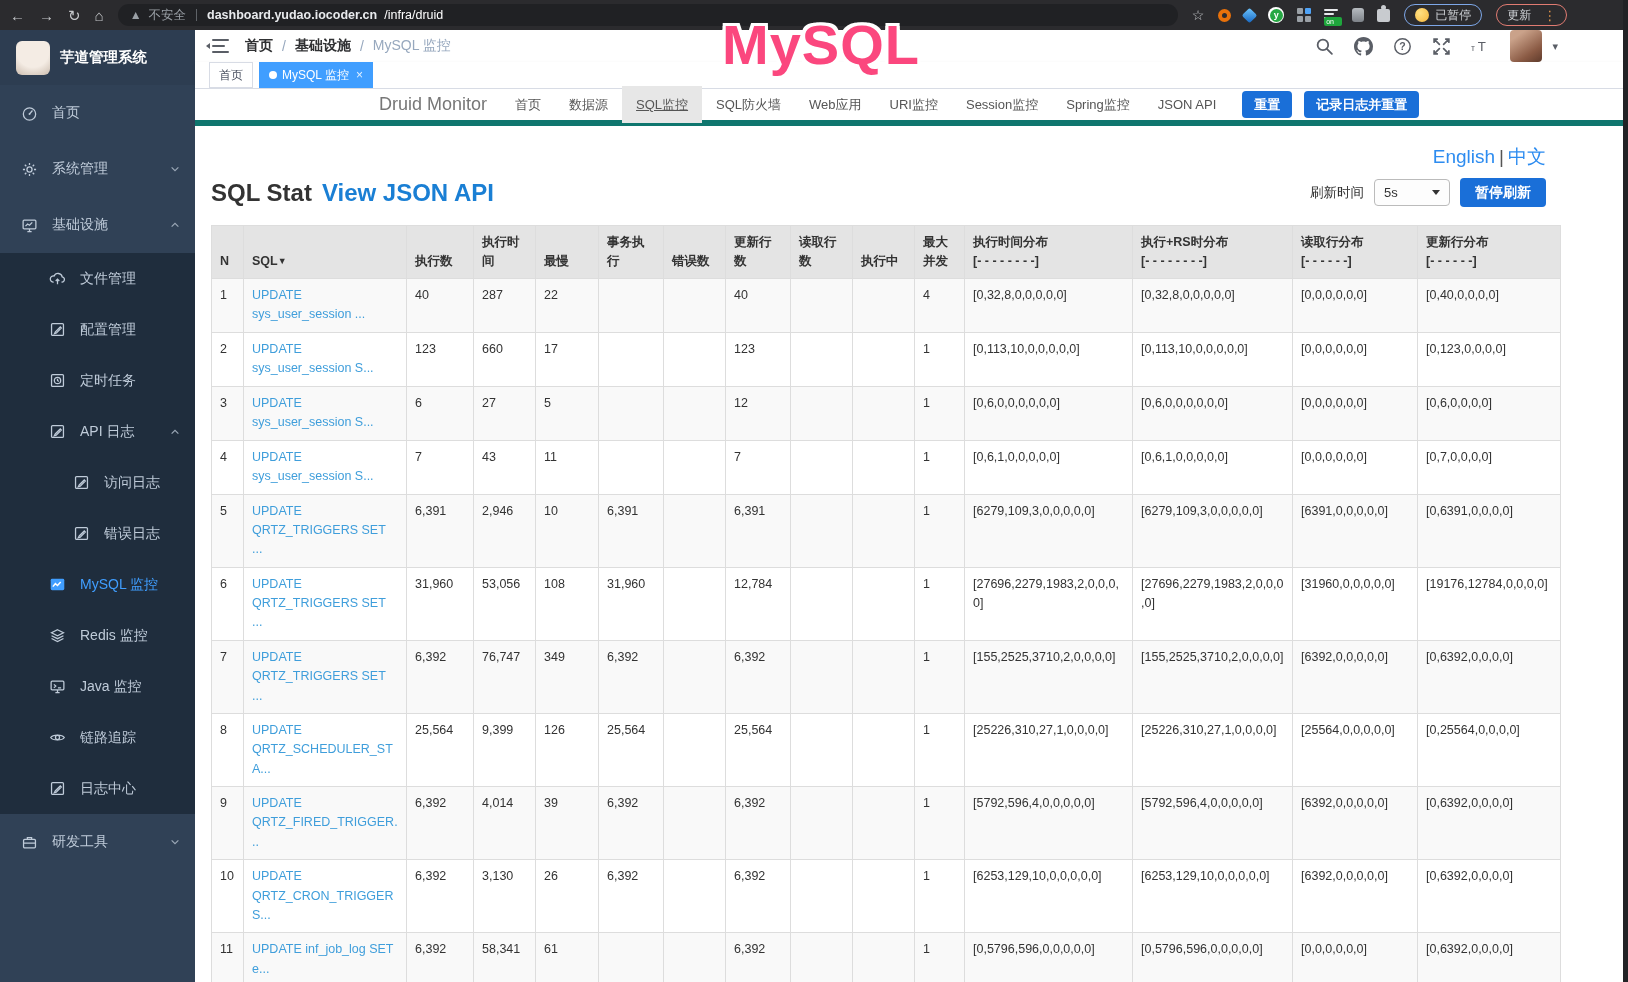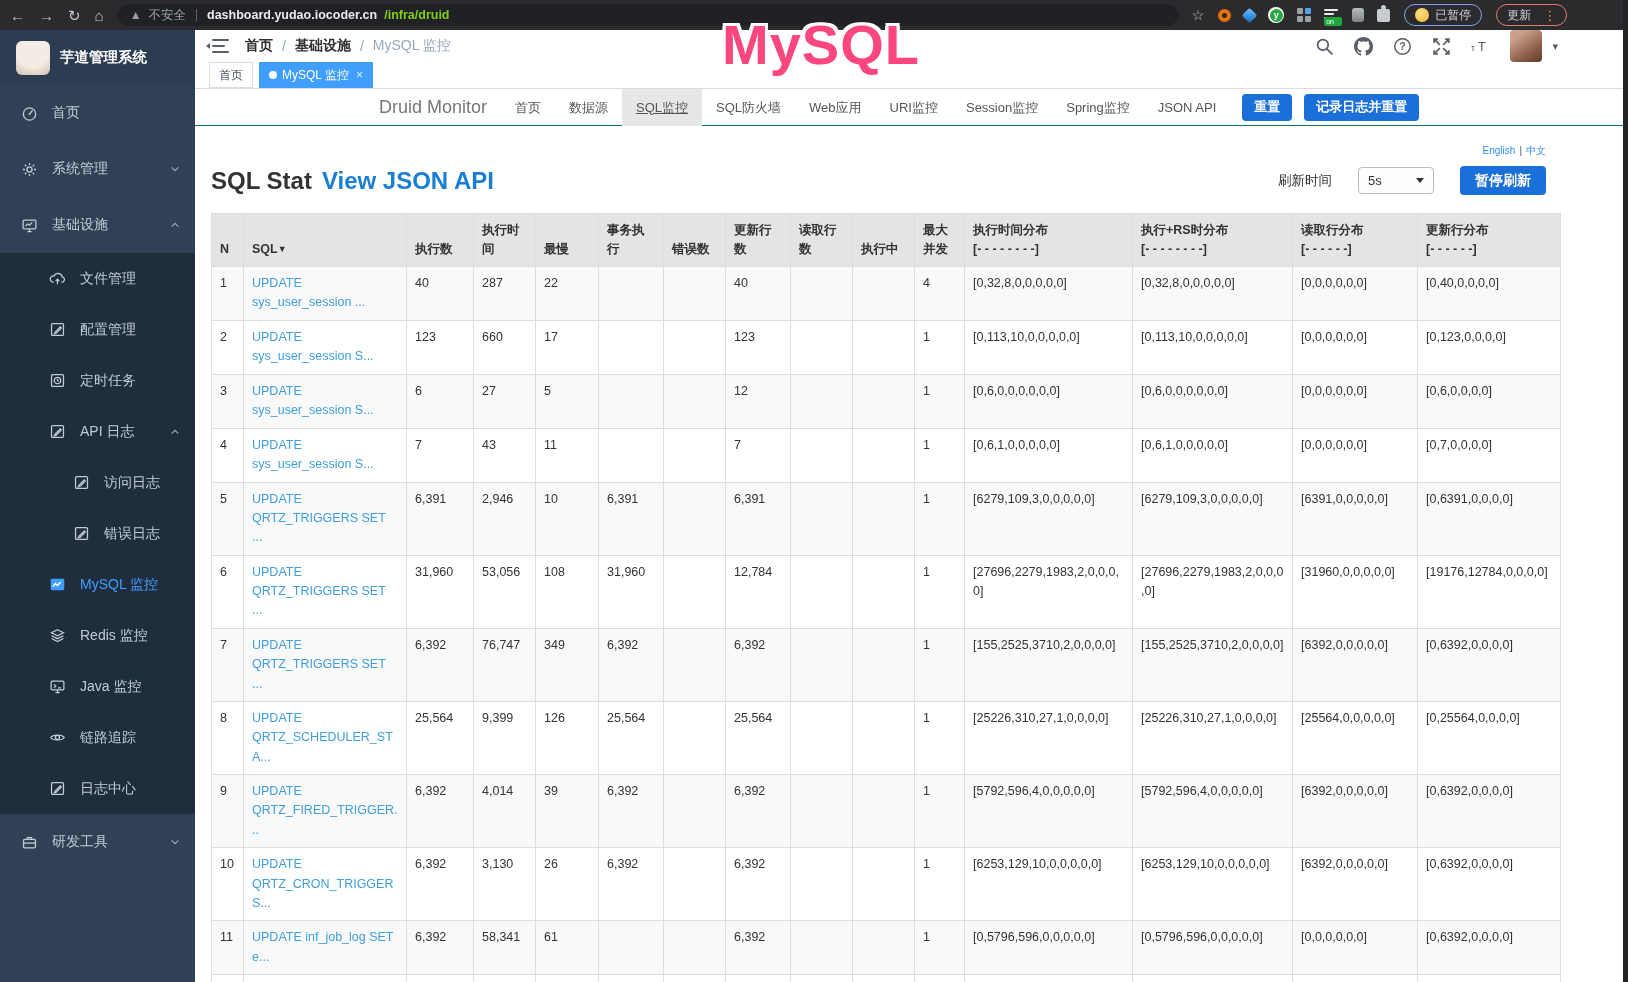--- a/index.html
+++ b/index.html
@@ -6,21 +6,21 @@
   html,body { width:1628px; height:982px; overflow:hidden; font-family:"Liberation Sans", sans-serif; background:#fff; position:relative; }
 
   
   .chrome { position:absolute; top:0; left:0; width:1628px; height:30px; background:#2b2b2e; display:flex; align-items:center; padding:0 10px; gap:14px; z-index:5; }
   .c-ico { color:#c4c6c9; font-size:15px; line-height:1; cursor:pointer; }
   .url-pill { flex:1 1 auto; max-width:1060px; height:22px; background:#202124; border-radius:12px; display:flex; align-items:center; padding:0 12px; gap:7px; font-size:12.5px; }
   .warn-ico { color:#9aa0a6; font-size:12px; }
   .sec-label { color:#9aa0a6; font-weight:normal; font-size:12.5px; }
   .url-div { width:1px; height:12px; background:#5f6368; margin:0 3px; }
   .url-host { color:#e8eaed; font-weight:bold; }
-  .url-path { color:#84cc16; font-weight:bold; }
+  .url-path { color:#ffffff; font-weight:normal; }
   .star { color:#c4c6c9; font-size:14px; }
   .ext-row { display:flex; align-items:center; gap:13px; }
   .ext-orange { width:13px; height:13px; border:4px solid #e8710a; border-radius:50%; }
   .ext-gem { width:11px; height:11px; background:linear-gradient(135deg,#6ec6ff,#1565c0); transform:rotate(45deg); border-radius:2px; }
   .ext-green { width:16px; height:16px; background:#fff; border-radius:50%; display:flex; align-items:center; justify-content:center; }
   .ext-green i { width:13px; height:13px; background:#27a844; border-radius:50%; color:#fff; font-style:normal; font-size:9px; line-height:13px; text-align:center; font-weight:bold; }
   .ext-squares { position:relative; width:14px; height:14px; }
   .ext-squares b { position:absolute; width:6px; height:6px; background:#9aa0a6; border-radius:1px; }
   .ext-squares b:nth-child(1){left:0;top:0;} .ext-squares b:nth-child(2){left:0;top:8px;} .ext-squares b:nth-child(3){left:8px;top:8px;}
   .ext-squares b:nth-child(4){left:8px;top:0;background:#4fa3f7;}
@@ -74,36 +74,36 @@
   .avatar-caret { color:#5a5e66; font-size:11px; margin-left:-10px; }
 
   
   .tagsbar { height:32px; border-bottom:1px solid #d8dce5; box-shadow:0 1px 3px rgba(0,0,0,.08); display:flex; align-items:center; gap:6px; padding:0 14px; background:#fff; }
   .tag { height:26px; display:inline-flex; align-items:center; gap:5px; border:1px solid #d8dce5; background:#fff; color:#495060; font-size:12px; padding:0 9px; cursor:pointer; }
   .tag.active { background:#409eff; border-color:#409eff; color:#fff; }
   .tag .dot { width:8px; height:8px; border-radius:50%; background:#fff; }
   .tag .close { font-size:12px; margin-left:2px; opacity:.85; }
 
   
-  .druidnav { height:37px; border-bottom:1px solid #0f766e; background:#fff; display:flex; align-items:center; }
+  .druidnav { height:37px; border-bottom:6px solid #0f766e; background:#fff; display:flex; align-items:center; }
   .druid-brand { margin-left:170px; font-size:18px; color:#777; padding:0 14px; white-space:nowrap; }
   .dtab { height:37px; line-height:37px; padding:0 14px; font-size:13px; color:#555; cursor:pointer; white-space:nowrap; }
   .dtab.active { background:#e7e7e7; color:#555;text-decoration:underline; }
   .dbtn { height:27px; border:none; border-radius:4px; background:#1a6fd8; color:#fff; font-size:13px; font-weight:bold; padding:0 12px; margin-left:12px; cursor:pointer; font-family:inherit; }
 
   
   .content { flex:1 1 auto; padding:0 0 0 16px; position:relative; }
   .content-inner { width:1349px; }
-  .lang-row { text-align:right; margin-top:18px; font-size:10px; padding-right:14px; }
+  .lang-row { text-align:right; margin-top:18px; font-size:19px; padding-right:14px; }
   .lang-link { color:#2d8cf0; cursor:pointer; }
   .lang-sep { color:#555; margin:0 4px; }
   .title-row { display:flex; align-items:center; margin-top:8px; }
   .page-title { font-size:24px; font-weight:bold; color:#333; }
   .title-link { font-size:24px; font-weight:bold; color:#1a7fd4; margin-left:10px; cursor:pointer; }
-  .refresh-group { margin-left:auto; display:flex; align-items:center; gap:26px; padding-right:14px; }
+  .refresh-group { margin-left:auto; display:flex; align-items:center; gap:10px; padding-right:14px; }
   .refresh-label { font-size:13.5px; color:#333; }
   .refresh-select { height:27px; width:76px; border:1px solid #bbb; border-radius:4px; background:#fdfdfd; display:flex; align-items:center; justify-content:space-between; padding:0 9px; font-size:13px; color:#333; cursor:pointer; }
   .sel-caret { border-left:4px solid transparent; border-right:4px solid transparent; border-top:5px solid #333; }
   .pause-btn { height:29px; border:none; border-radius:4px; background:#1a6fd8; color:#fff; font-size:14px; font-weight:bold; padding:0 15px; cursor:pointer; font-family:inherit; }
 
   
   .stat-table { border-collapse:collapse; margin-top:18px; table-layout:fixed; width:1349px; font-size:12.5px; color:#333; }
   .stat-table th, .stat-table td { border:1px solid #ddd; padding:7px 8px; text-align:left; }
   .stat-table th { background:#e4e4e4; font-weight:bold; vertical-align:bottom; line-height:1.5; }
   .stat-table td { vertical-align:top; height:54px; line-height:1.55; word-wrap:break-word; }

